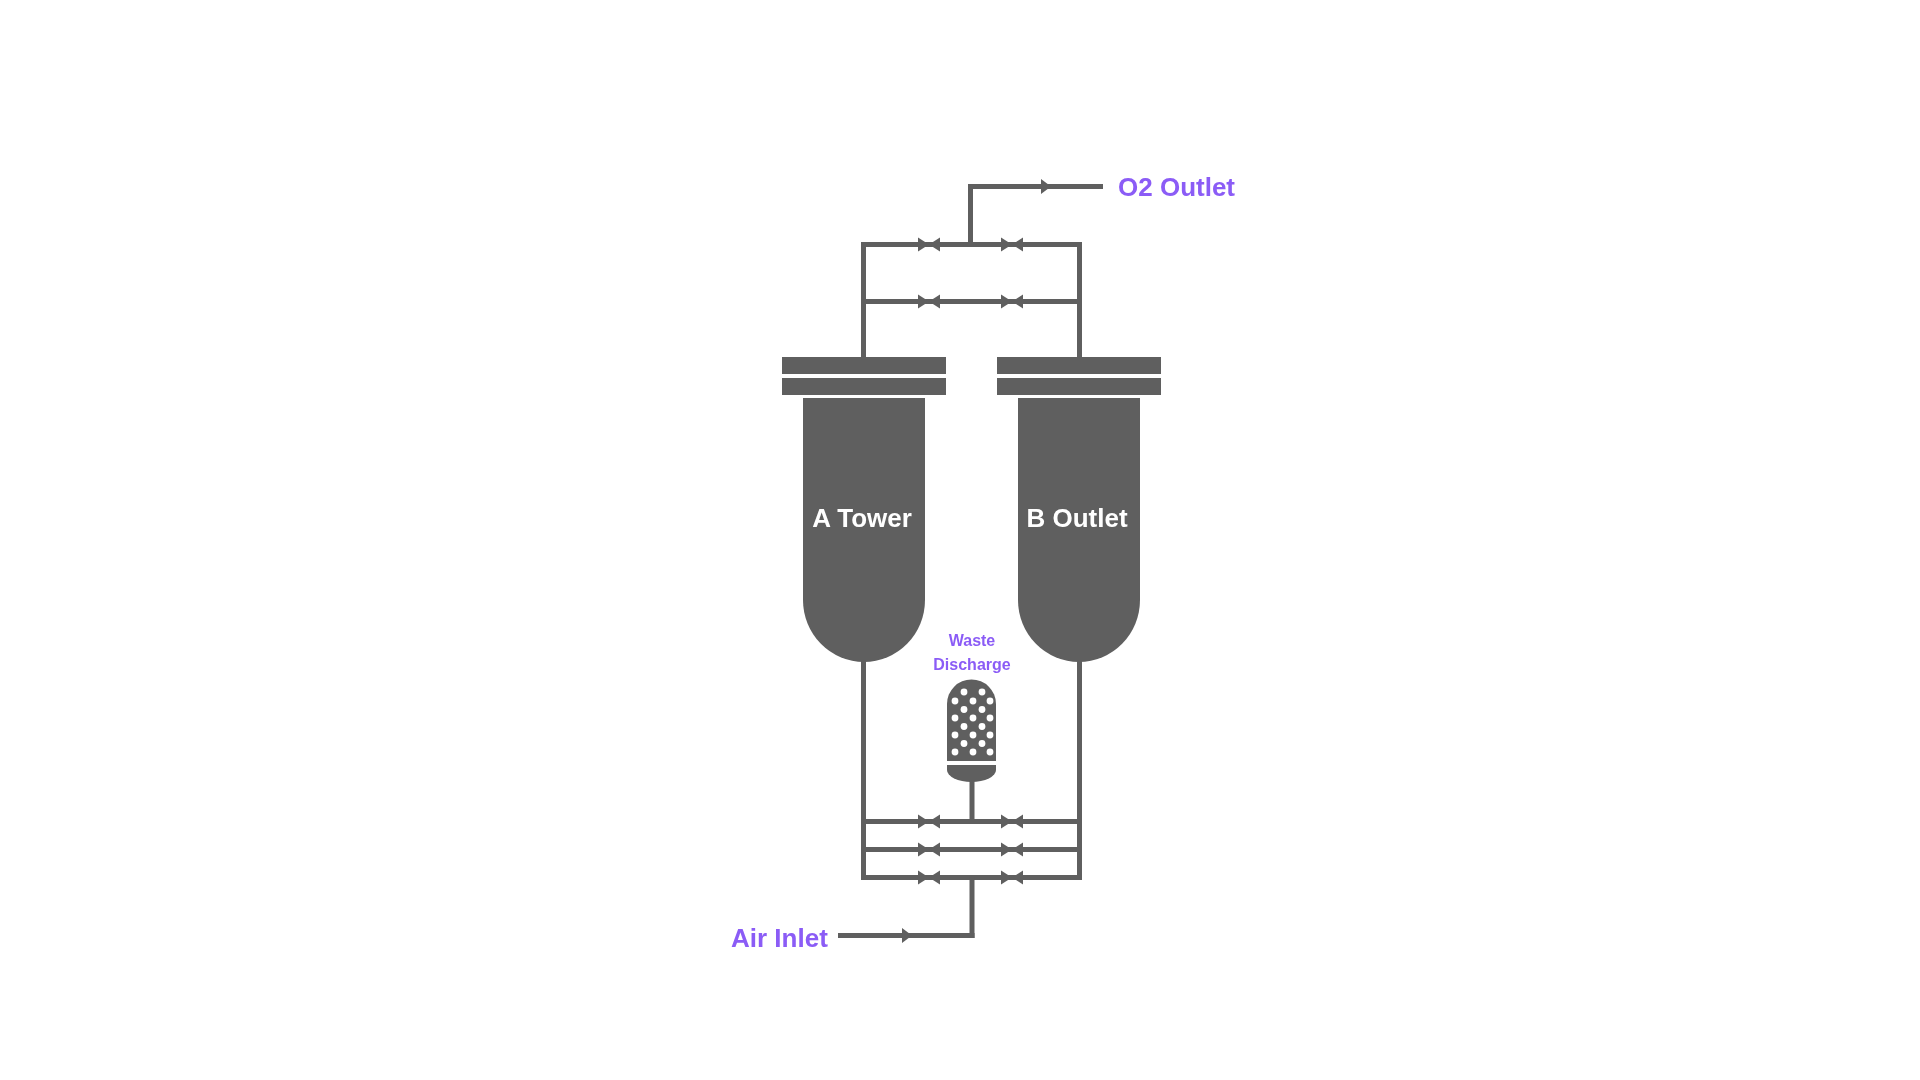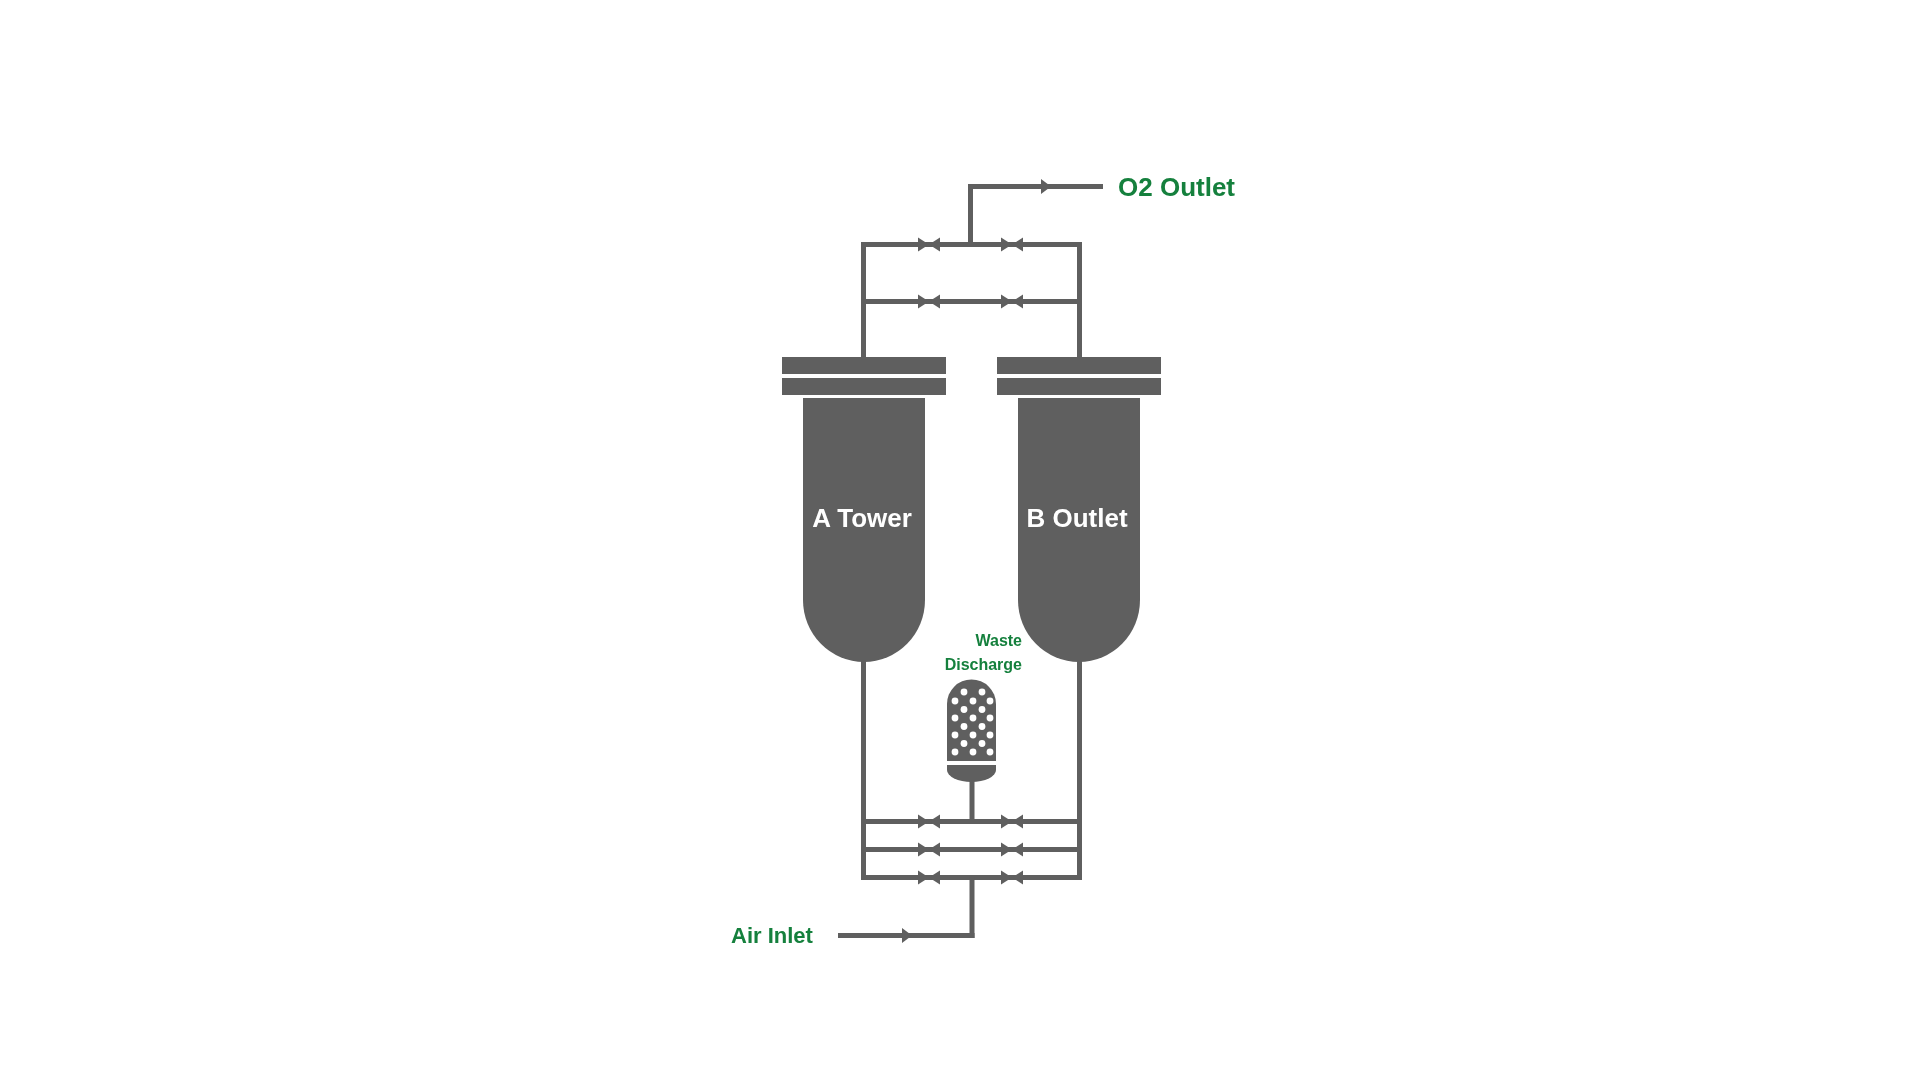--- a/index.html
+++ b/index.html
@@ -14,48 +14,48 @@
       position: absolute;
       left: 0;
       top: 0;
       width: 1920px;
       height: 1080px;
     }
     .label {
       position: absolute;
       font-family: "Liberation Sans", "DejaVu Sans", sans-serif;
       font-weight: bold;
-      color: #15803d;
+      color: #8b5cf6;
       white-space: nowrap;
       line-height: 1;
     }
     .label-o2 {
       left: 1118px;
       top: 174px;
       font-size: 26px;
     }
     .label-air {
       left: 731px;
       top: 925px;
-      font-size: 22px;
+      font-size: 26px;
     }
     .label-tower {
       color: #ffffff;
       font-size: 26px;
       top: 505px;
       width: 118px;
       text-align: center;
     }
     .label-tower-a { left: 803px; }
     .label-tower-b { left: 1018px; }
     .label-waste {
       left: 922px;
       top: 629px;
       width: 100px;
-      text-align: right;
+      text-align: center;
       font-size: 16px;
       line-height: 24px;
     }
     .label-waste span { display: block; }
   </style>
 </head>
 <body>
 
 <svg id="canvas" xmlns="http://www.w3.org/2000/svg" width="1920" height="1080" viewBox="0 0 1920 1080">
   <g fill="#5f5f5f" stroke="none">

